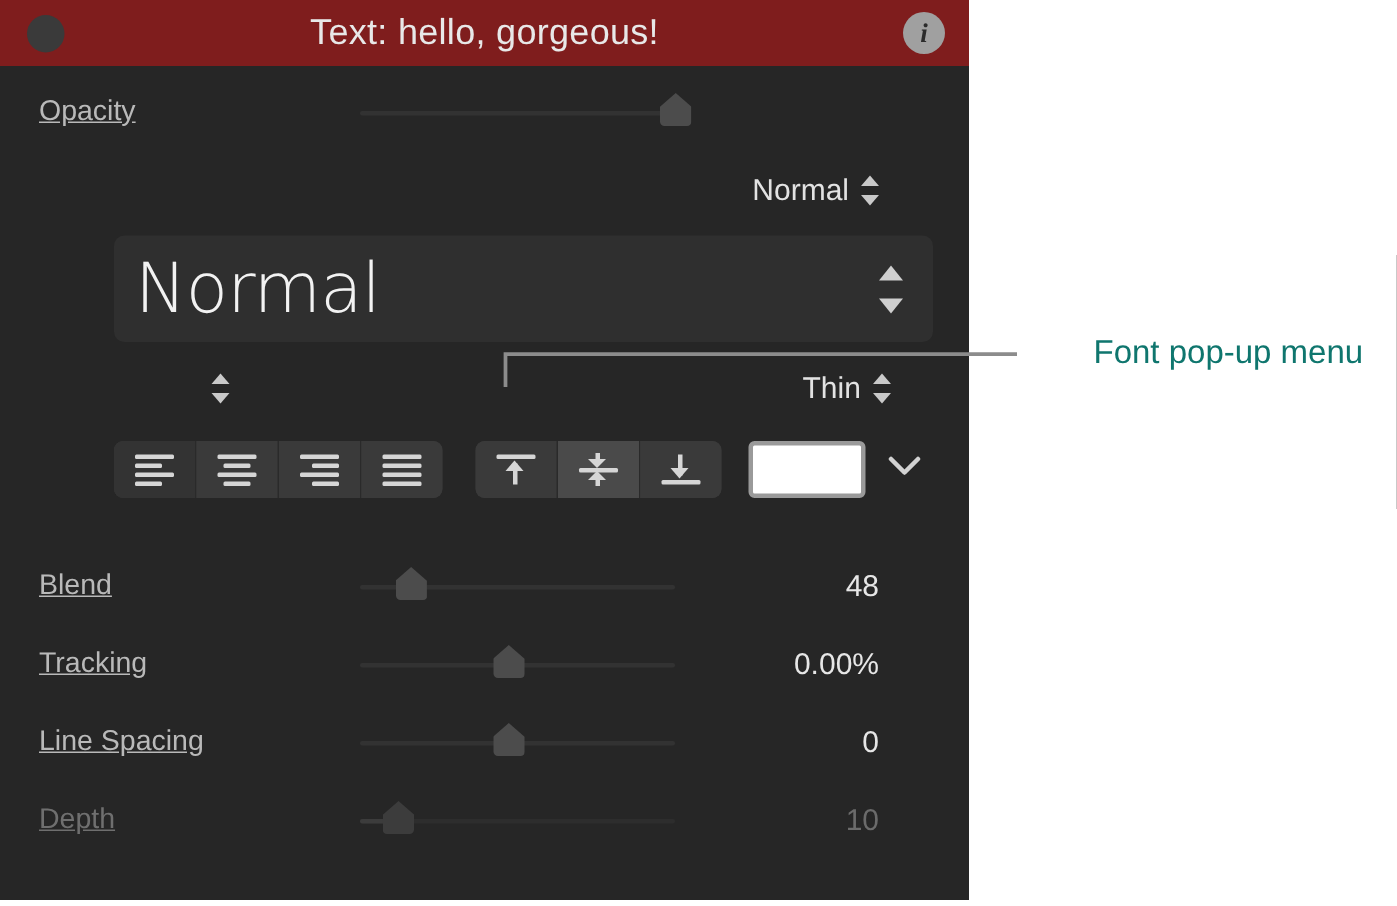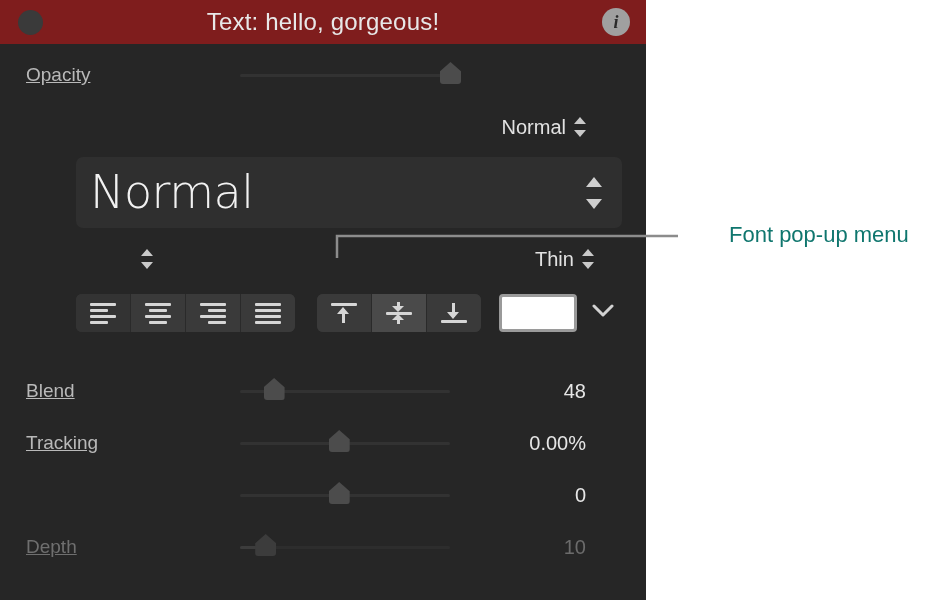--- a/index.html
+++ b/index.html
@@ -421,20 +421,21 @@
 
   <div class="row" style="top:426px;">
     <div class="row-label">Tracking</div>
     <div class="slider">
       <div class="thumb" style="left:47%;"></div>
     </div>
     <div class="row-value">0.00%</div>
   </div>
 
   <div class="row" style="top:478px;">
+    <div class="row-label">Line Spacing</div>
     <div class="slider">
       <div class="thumb" style="left:47%;"></div>
     </div>
     <div class="row-value">0</div>
   </div>
 
   <div class="row" style="top:530px;">
     <div class="row-label dim">Depth</div>
     <div class="slider dim filled-left">
       <div class="thumb" style="left:12%;"></div>

